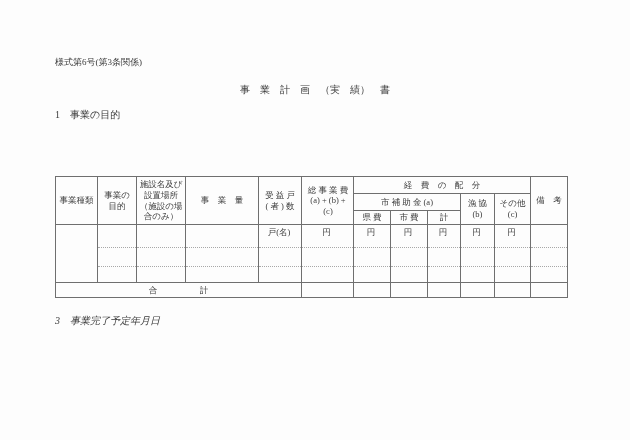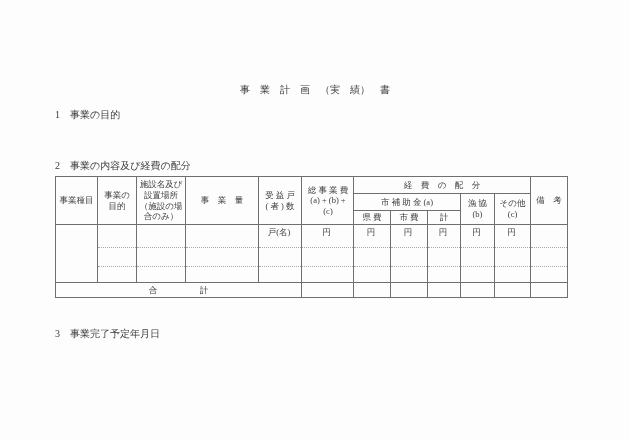--- a/index.html
+++ b/index.html
@@ -10,21 +10,21 @@
     color:#3b3b3b;
     position:relative;
     overflow:hidden;
   }
   .page{position:absolute;inset:0;}
   .form-number{position:absolute;left:55px;top:56px;font-size:9px;}
   .doc-title{position:absolute;left:0;right:0;top:83px;text-align:center;font-size:10px;}
   .sec{position:absolute;left:55px;font-size:10px;}
   .sec1{top:108px;}
   .sec2{top:159px;}
-  .sec3{top:327px;}
+  .sec3{top:314px;font-style:italic;}
 
   table.form-table{
     position:absolute;left:55px;top:176px;
     border-collapse:collapse;table-layout:fixed;
     width:512px;font-size:8.5px;color:#3b3b3b;
   }
   .form-table th,.form-table td{
     border:1px solid #6f6f6f;
     font-weight:normal;
     padding:1px 2px;
@@ -47,42 +47,42 @@
   tr.r-units{height:23px;}
   tr.r-b{height:19px;}
   tr.r-c{height:16px;}
   tr.r-total{height:15px;}
 </style>
 </head>
 <body>
 
 <div class="page">
 
+  <div class="form-number">様式第6号(第3条関係)</div>
   <div class="doc-title">事　業　計　画　（実　績）　書</div>
   <div class="sec sec1">1　事業の目的</div>
-  <div class="sec sec2">2　事業の内容及び経費の配分</div>
 
   <table class="form-table">
     <colgroup>
       <col style="width:42px">
         <col style="width:39px">
         <col style="width:49px">
       <col style="width:73px">
         <col style="width:43px">
         <col style="width:52px">
       <col style="width:37px">
         <col style="width:37px">
         <col style="width:33px">
       <col style="width:34px">
         <col style="width:36px">
         <col style="width:37px">
     </colgroup>
     <thead>
       <tr class="hr1">
-        <th rowspan="3">事業種目</th>
+        <th rowspan="3">事業種類</th>
         <th rowspan="3">事業の目的</th>
         <th rowspan="3">施設名及び
 設置場所
 （施設の場
 合のみ）</th>
         <th rowspan="3">事　業　量</th>
         <th rowspan="3">受 益 戸
 ( 者 ) 数</th>
         <th rowspan="3" class="cell-left">総 事 業 費
 (a) + (b) +

